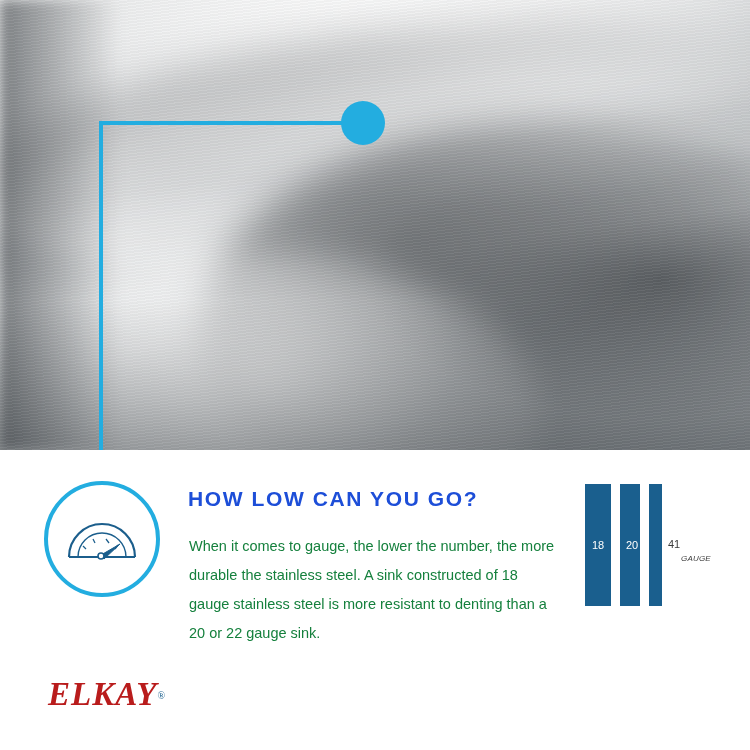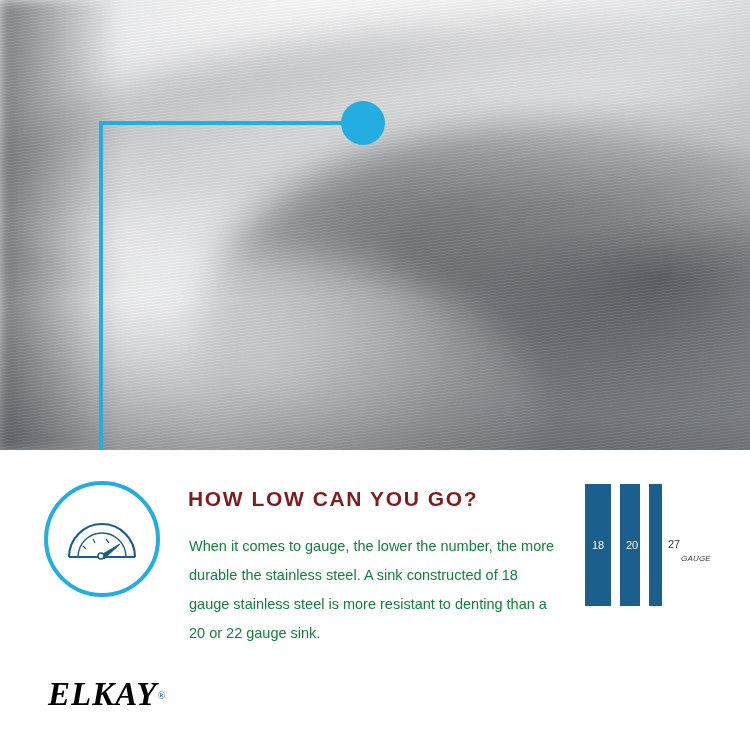--- a/index.html
+++ b/index.html
@@ -149,21 +149,21 @@
   }
 
   
   #headline {
     position: absolute;
     left: 188px;
     top: 487px;
     font-size: 21px;
     font-weight: bold;
     letter-spacing: 1.6px;
-    color: #7f1d1d;
+    color: #1d4ed8;
     font-family: "Liberation Sans", sans-serif;
     white-space: nowrap;
   }
   #paragraph {
     position: absolute;
     left: 189px;
     top: 532px;
     width: 372px;
     font-size: 14.5px;
     line-height: 29px;
@@ -213,21 +213,21 @@
     left: 48px;
     top: 678px;
     height: 32px;
   }
   #logo-text {
     font-family: "Liberation Serif", serif;
     font-style: italic;
     font-weight: bold;
     font-size: 33px;
     letter-spacing: 1px;
-    color: #000000;
+    color: #b91c1c;
     line-height: 32px;
   }
   #logo-reg {
     font-size: 10px;
     vertical-align: super;
     letter-spacing: 0;
   }
 </style>
 </head>
 <body>
@@ -271,21 +271,21 @@
   <div id="paragraph">When it comes to gauge, the lower the number, the more durable the stainless steel. A sink constructed of 18 gauge stainless steel is more resistant to denting than a 20 or 22 gauge sink.</div>
 
   <div id="plates">
     <div class="plate" style="left:0px; width:26px;"></div>
     <div class="plate-label" style="left:0px; width:26px; top:55px;">18</div>
 
     <div class="plate" style="left:35px; width:20px;"></div>
     <div class="plate-label" style="left:35px; width:24px; top:55px;">20</div>
 
     <div class="plate" style="left:64px; width:13px;"></div>
-    <div id="plate22-label" style="left:83px; top:54px;">27</div>
+    <div id="plate22-label" style="left:83px; top:54px;">41</div>
     <div id="gauge-word" style="left:96px; top:70px;font-style:italic;">GAUGE</div>
   </div>
 
   <div id="logo">
     <span id="logo-text">ELKAY</span><span id="logo-reg" style="color:#1a5f8e; font-family:'Liberation Serif', serif;">®</span>
   </div>
 
 </div>
 
 </body></html>

